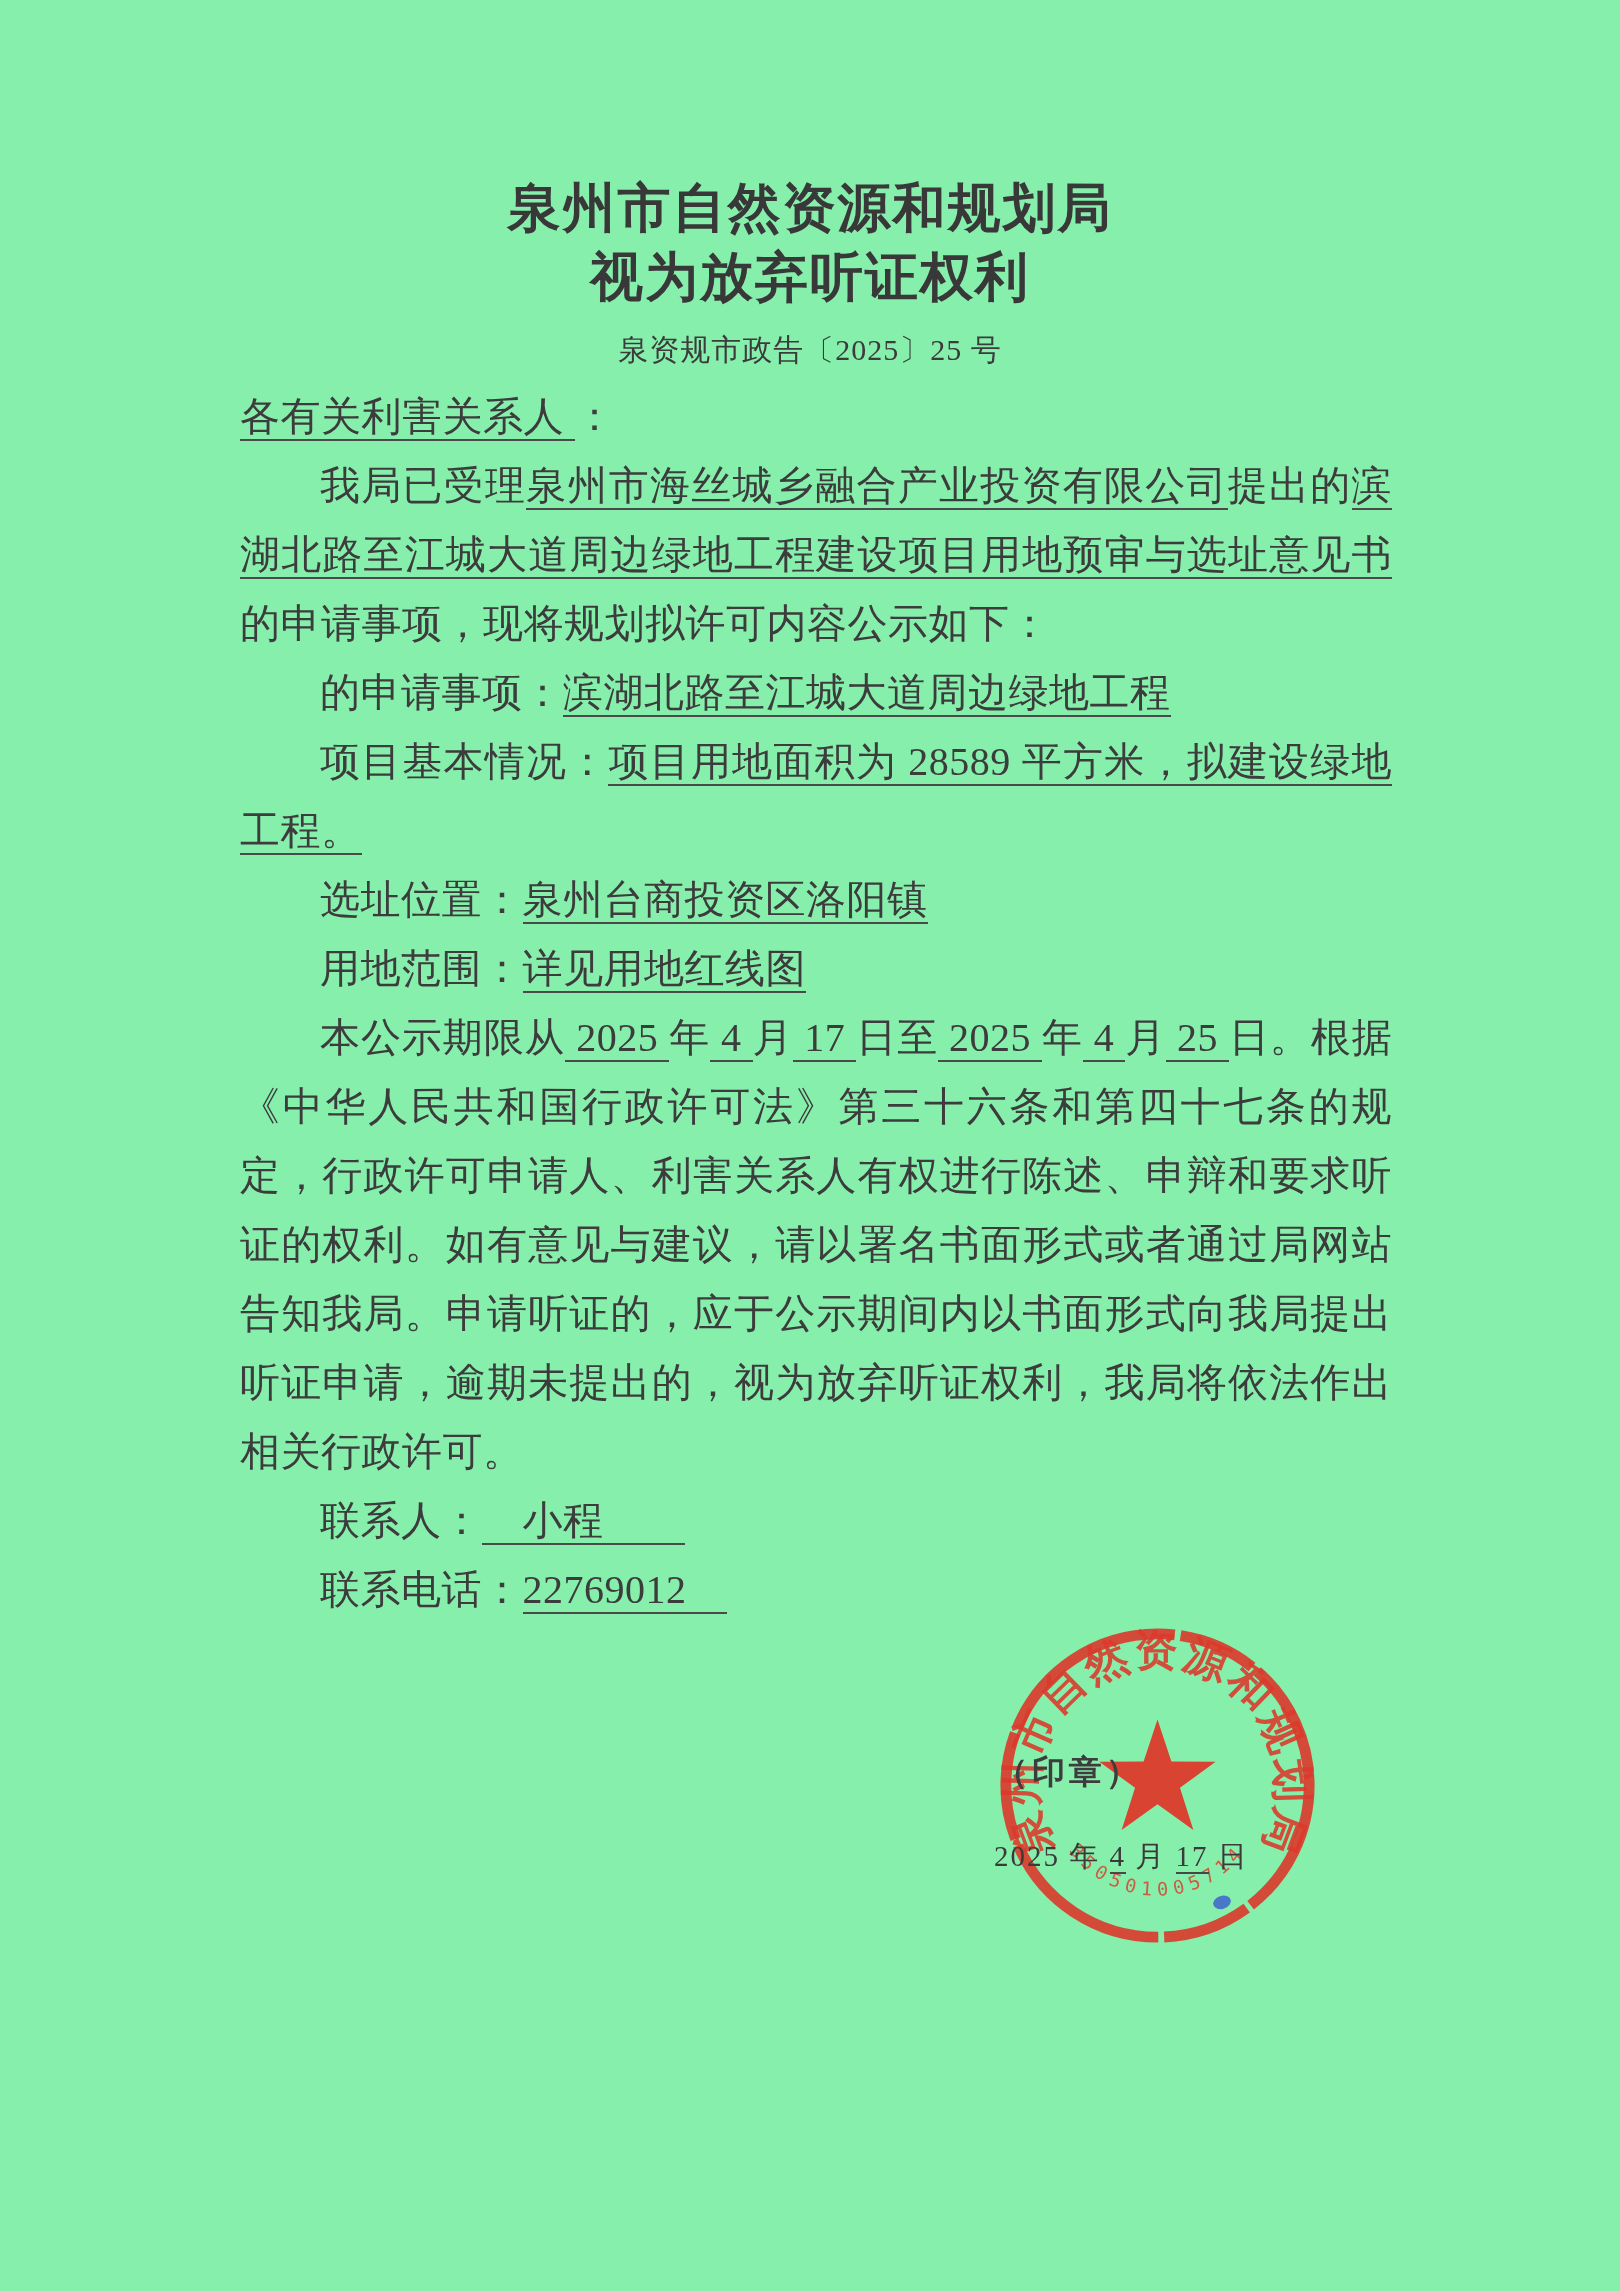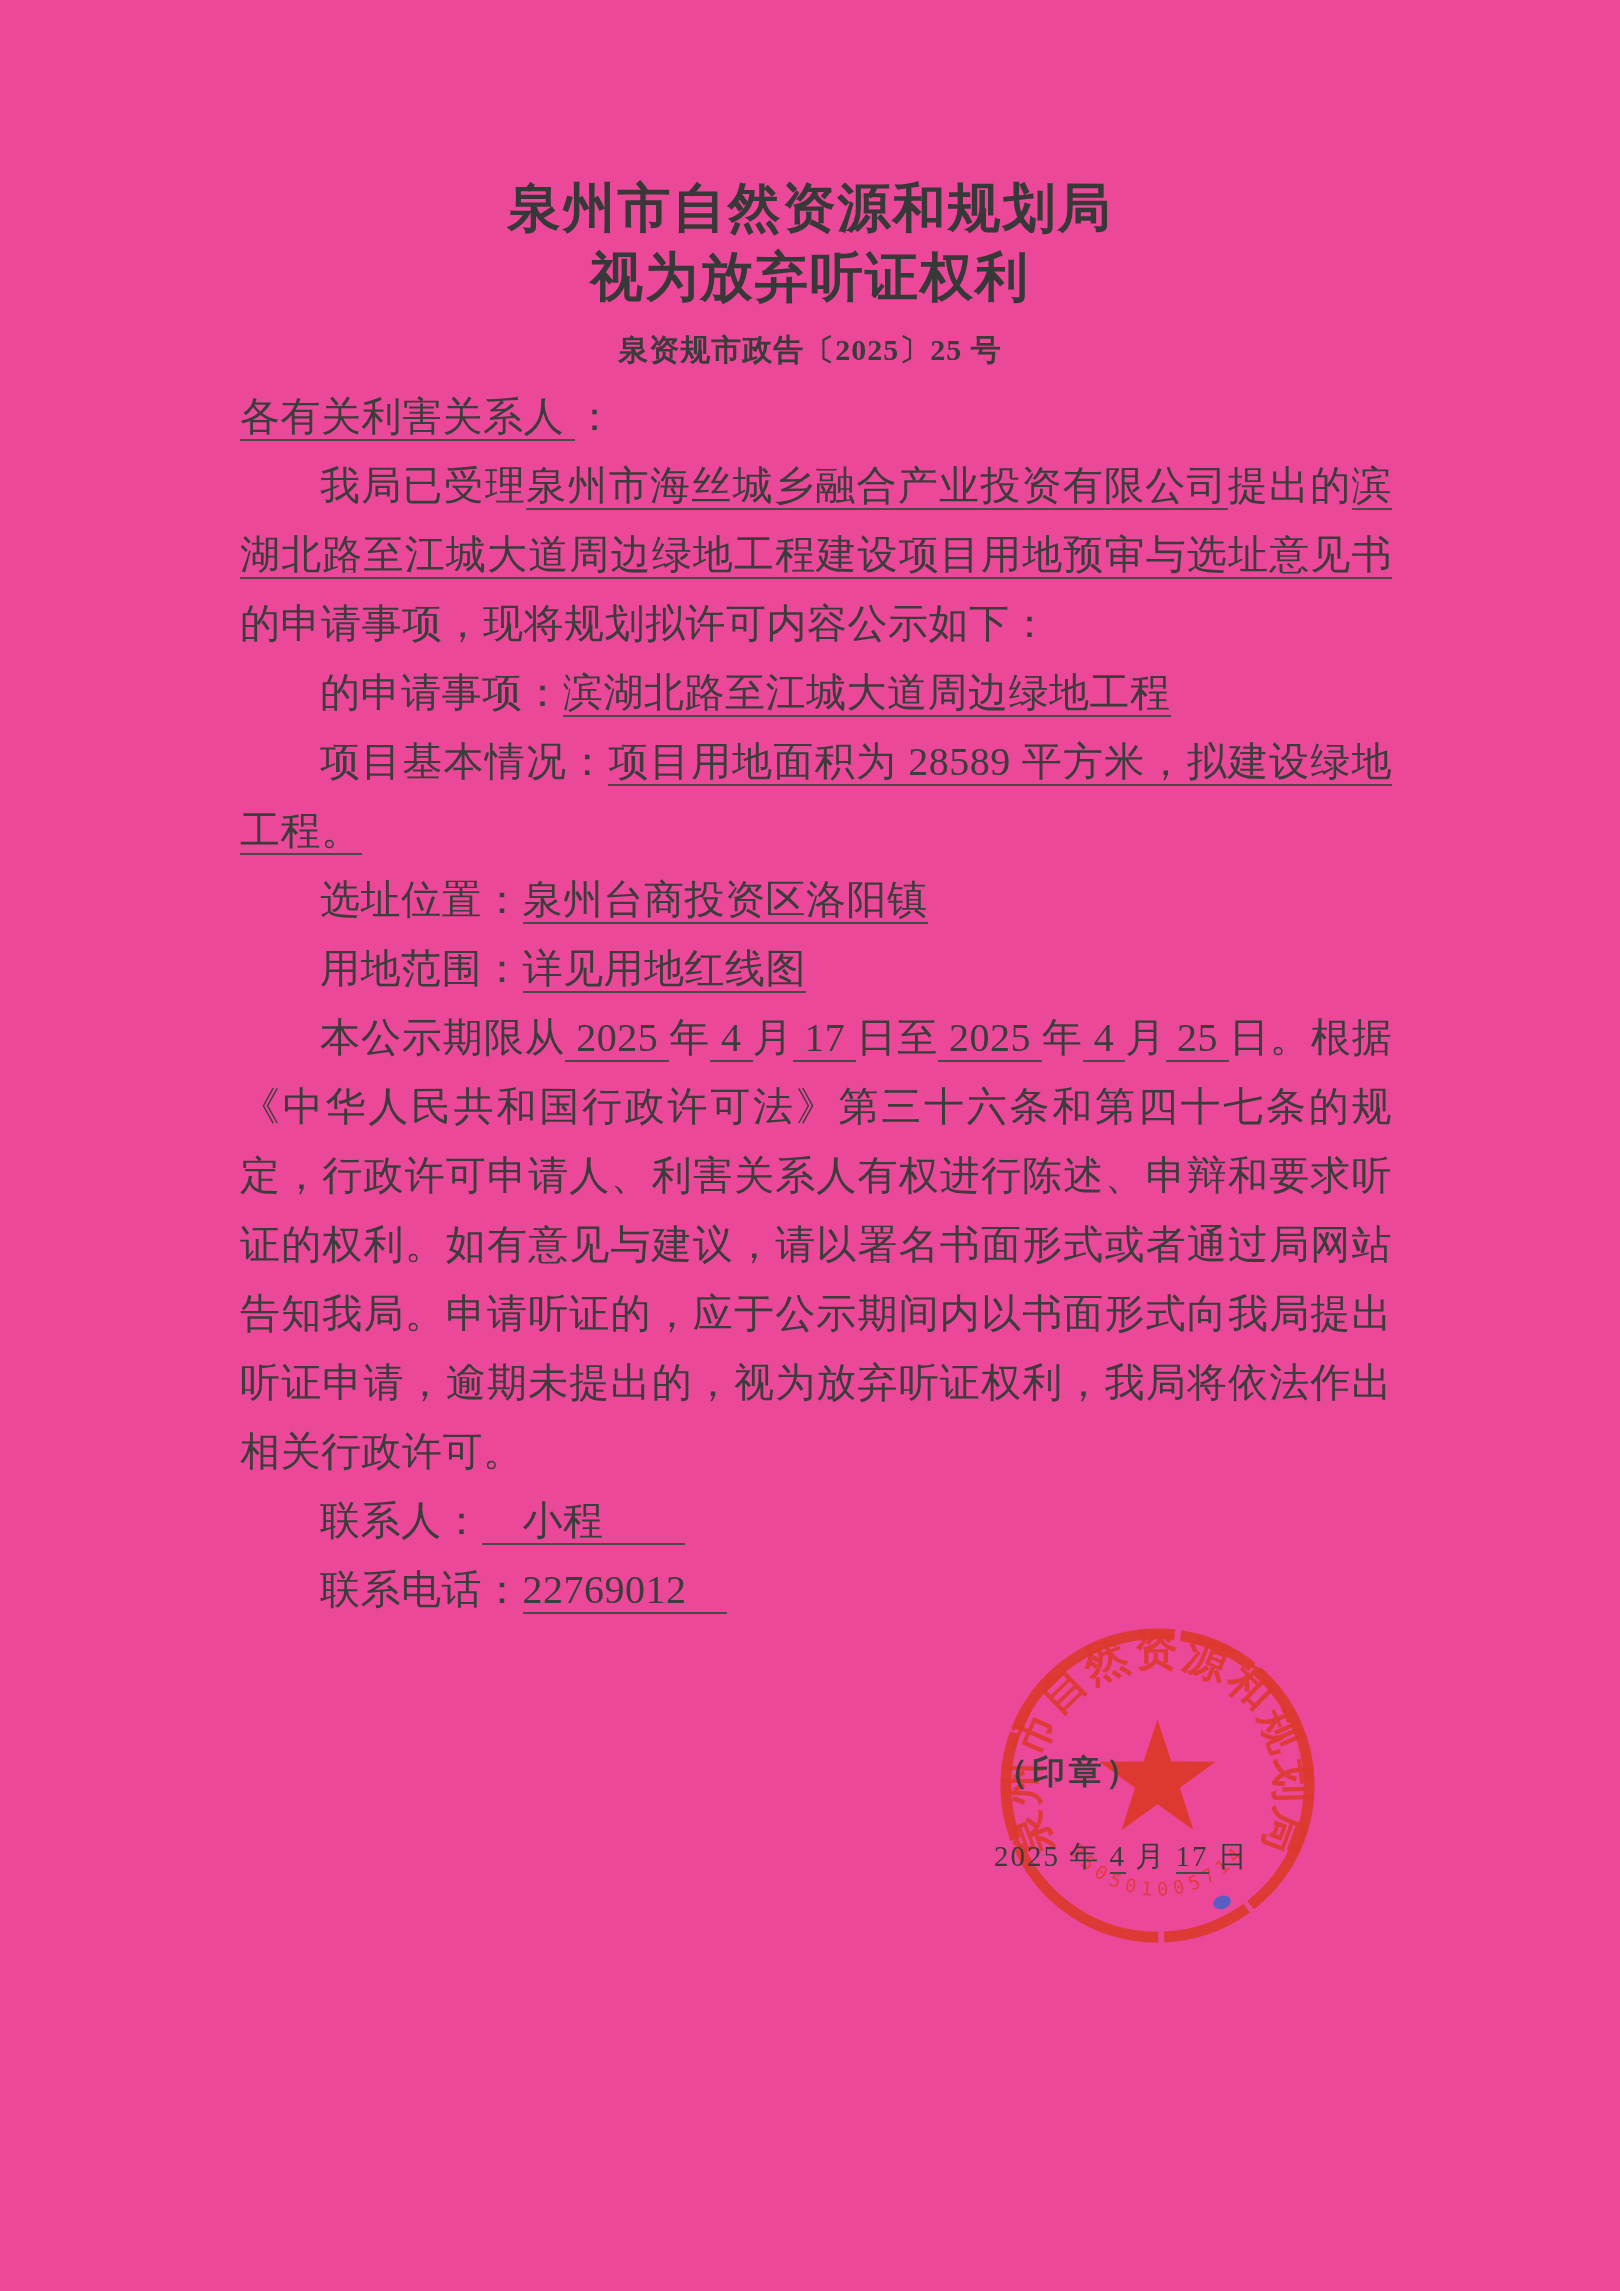--- a/index.html
+++ b/index.html
@@ -1,32 +1,32 @@
 <!DOCTYPE html>
 <html style="--stamp-red: #dc392b;"><head>
 <meta charset="utf-8">
 <style>
   :root{ --stamp-red:#dc392b; --ink:#3c3c3c; }
   html,body{margin:0;padding:0;background:#ffffff;}
   .page{
     position:relative;
     width:1620px;height:2292px;
-    background:#ec4899;
+    background:#86efac;
     font-family:"Liberation Serif","DejaVu Serif",serif;
     color:var(--ink);
     overflow:hidden;
   }
   .title-block{
     position:absolute;top:174px;left:0;width:100%;
     text-align:center;font-weight:700;color:#383838;
     font-size:53px;line-height:69px;letter-spacing:2px;
   }
   .doc-number{
     position:absolute;top:329px;left:0;width:100%;
-    text-align:center;font-weight:700;color:#3b3b3b;
+    text-align:center;font-weight:400;color:#3b3b3b;
     font-size:30px;line-height:41px;letter-spacing:1px;
   }
   .doc-body{
     position:absolute;left:240px;top:382px;width:1152px;
     font-size:40px;line-height:69px;letter-spacing:0.5px;
     text-align:justify;color:#3c3c3c;
   }
   .doc-body p{margin:0;padding:0;}
   .doc-body p.indent{text-indent:2em;}
   .u{border-bottom:2.9px solid #4a4a4a;margin-top:28px;}

